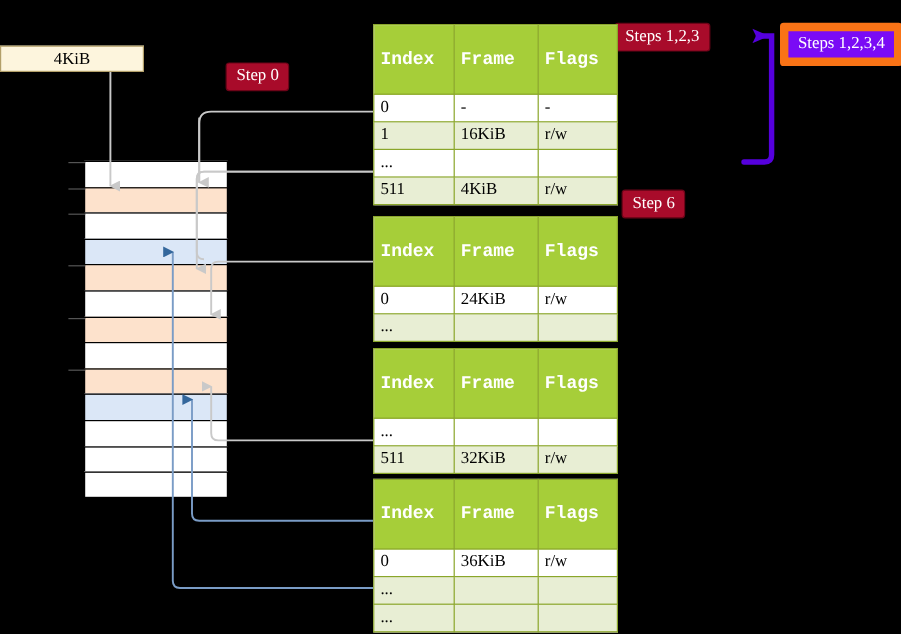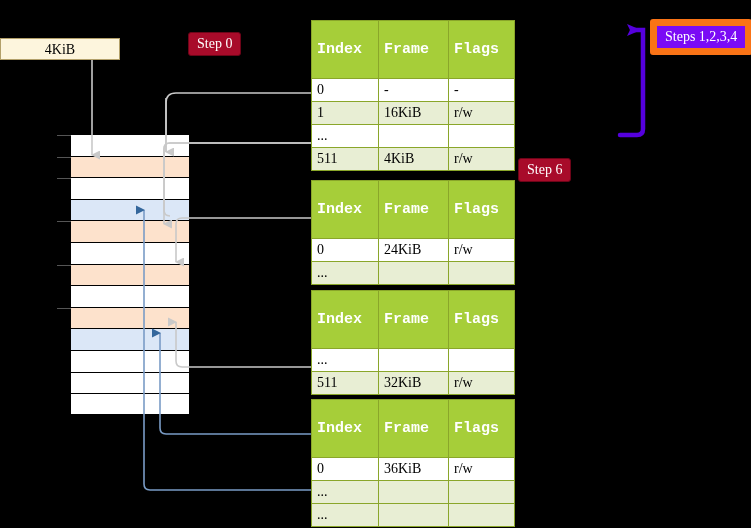--- a/index.html
+++ b/index.html
@@ -20,21 +20,21 @@
 
   
   .badge{
     position:absolute;color:#fff;font-size:14px;line-height:18px;
     padding:2px 8px;border-radius:3px;white-space:nowrap;
     box-sizing:border-box;text-align:center;
   }
   .badge-red{background:#a80b2a;border:1px solid #6d0418;}
   .badge-purple{background:#7a0bf5;border:7px solid #f97316;}
 
-  #badge-step0{left:188px;top:32px;text-align:center;}
+  #badge-step0{left:188px;top:52px;text-align:center;}
   #badge-step4{left:518px;top:158px;}
   #badge-steps123{left:512px;top:19px;}
   #badge-steps1234{left:650px;top:19px;}
 
   
   .ptable{
     position:absolute;
     border-collapse:collapse;
     border:1px solid #8aa62a;
     background:#fff;
@@ -82,20 +82,21 @@
 </style>
 </head>
 <body>
 
 <div id="stage">
 
   <div class="kib-box" id="kib-box">4KiB</div>
 
   <div class="badge badge-red" id="badge-step0">Step 0</div>
   <div class="badge badge-red" id="badge-step4">Step 6</div>
+  <div class="badge badge-red" id="badge-steps123">Steps 1,2,3</div>
   <div class="badge badge-purple" id="badge-steps1234">Steps 1,2,3,4</div>
 
   <div id="memgrid">
       <div class="memrow " style="top: 0px;">
         <div class="tick" style="top: 0px;"></div>
       </div>
       <div class="memrow orange" style="top: 21.6px;">
         <div class="tick" style="top: 0px;"></div>
       </div>
       <div class="memrow " style="top: 43.2px;">

